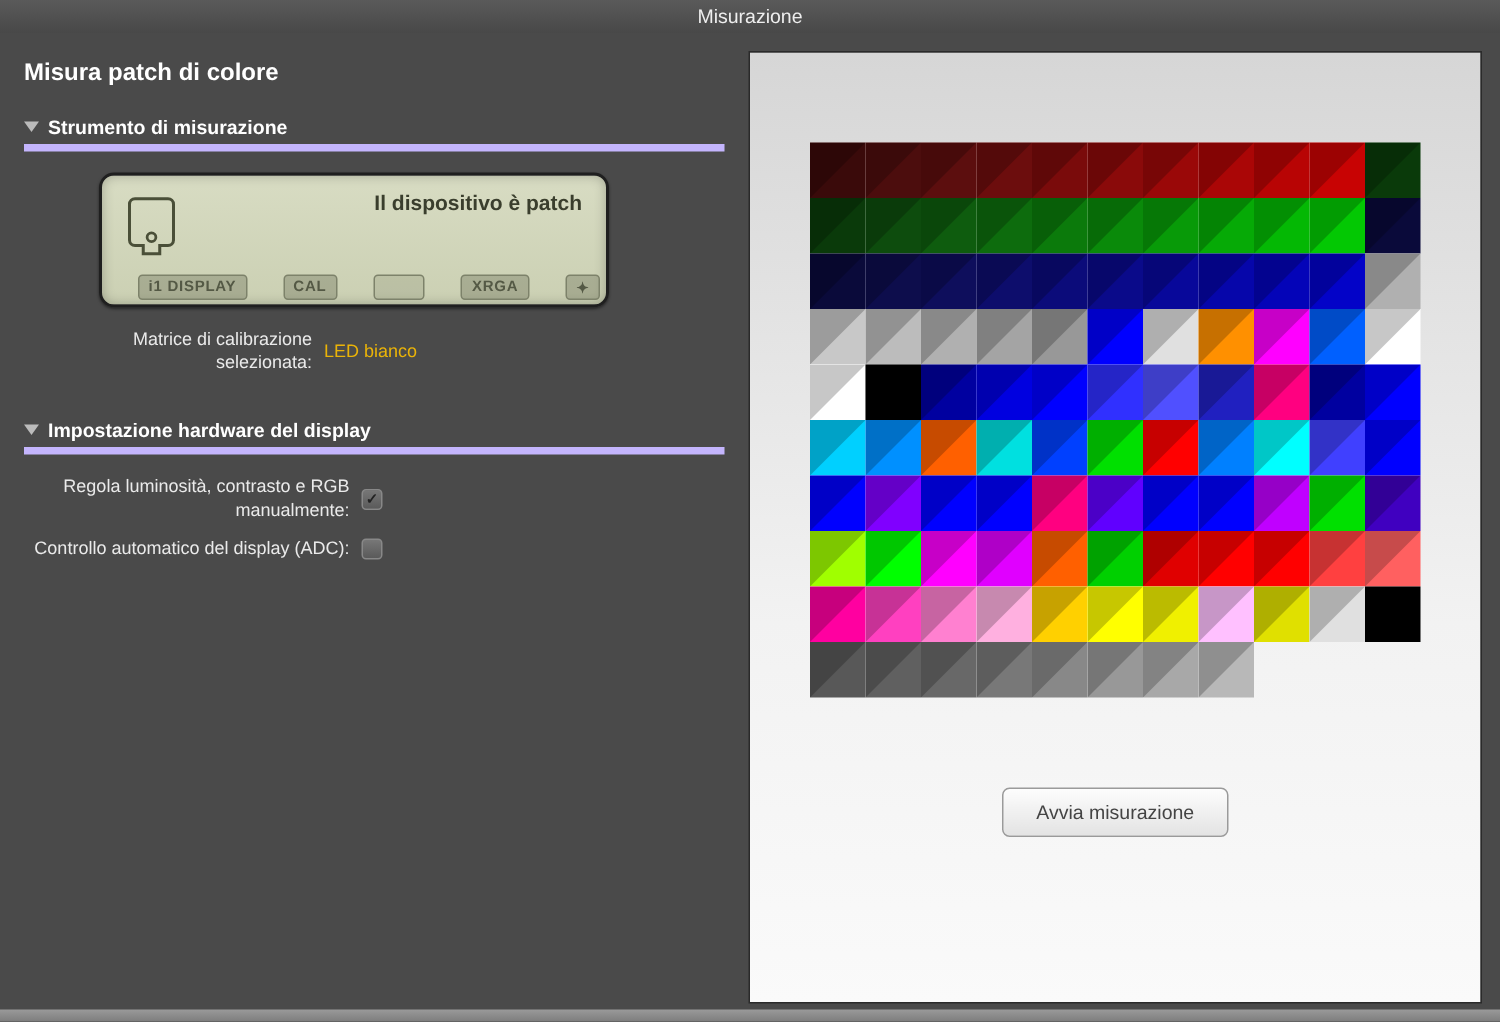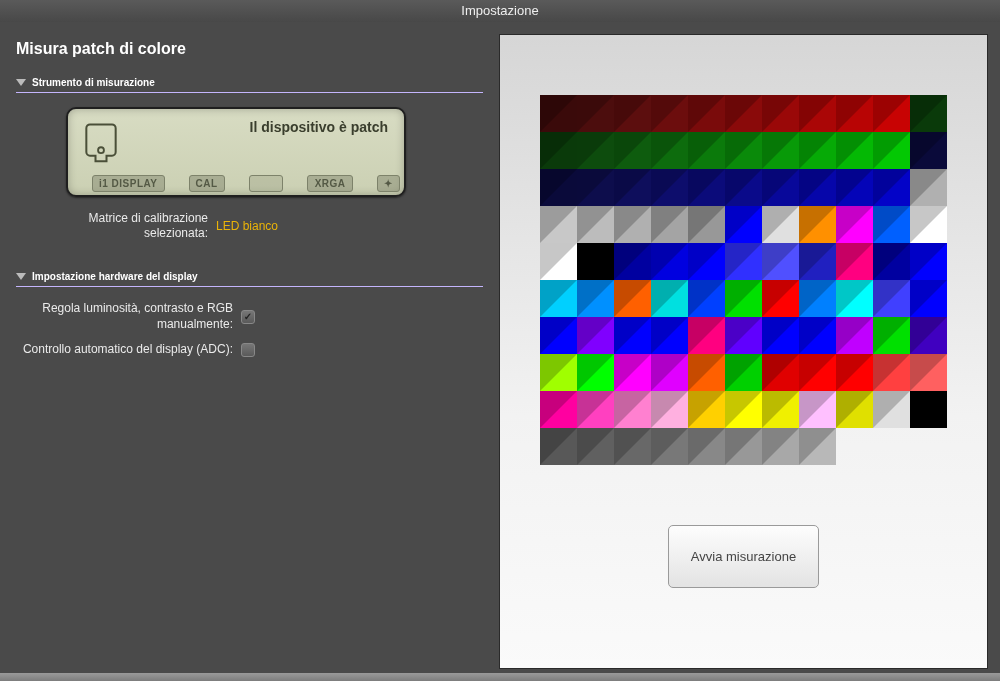--- a/index.html
+++ b/index.html
@@ -31,23 +31,23 @@
 .page-title {
   font-size: 16px;
   font-weight: 600;
   margin-bottom: 19px;
 }
 
 .section-header {
   display: flex;
   align-items: center;
   gap: 6px;
-  font-size: 10px;
+  font-size: 13px;
   font-weight: 600;
-  border-bottom: 1px solid #c4b5fd;
+  border-bottom: 5px solid #c4b5fd;
   padding-bottom: 4px;
   margin-bottom: 14px;
   cursor: pointer;
 }
 .disclosure {
   width: 0; height: 0;
   border-left: 5px solid transparent;
   border-right: 5px solid transparent;
   border-top: 7px solid #bbb;
 }
@@ -176,39 +176,39 @@
   position: relative;
   overflow: hidden;
 }
 .patch .tri {
   position: absolute; inset: 0;
   clip-path: polygon(0 0, 100% 0, 0 100%);
   background: rgba(0,0,0,.22);
 }
 .start-btn {
   margin-top: 60px;
-  padding: 23px 22px;
+  padding: 8px 22px;
   font-size: 13px;
   color: #444;
   background: linear-gradient(#fdfdfd,#e3e3e3);
   border: 1px solid #9a9a9a;
   border-radius: 5px;
   cursor: pointer;
 }
 .footer-strip {
   position: absolute;
   bottom: 0; left: 0; right: 0;
   height: 8px;
   background: linear-gradient(#9a9a9a,#7d7d7d);
 }
 </style>
 </head>
 <body>
 
-<div class="titlebar">Impostazione</div>
+<div class="titlebar">Misurazione</div>
 
 <div class="main">
   <div class="left-panel">
     <div class="page-title">Misura patch di colore</div>
 
     <div class="section-header">
       <span class="disclosure"></span>
       <span>Strumento di misurazione</span>
     </div>
 

